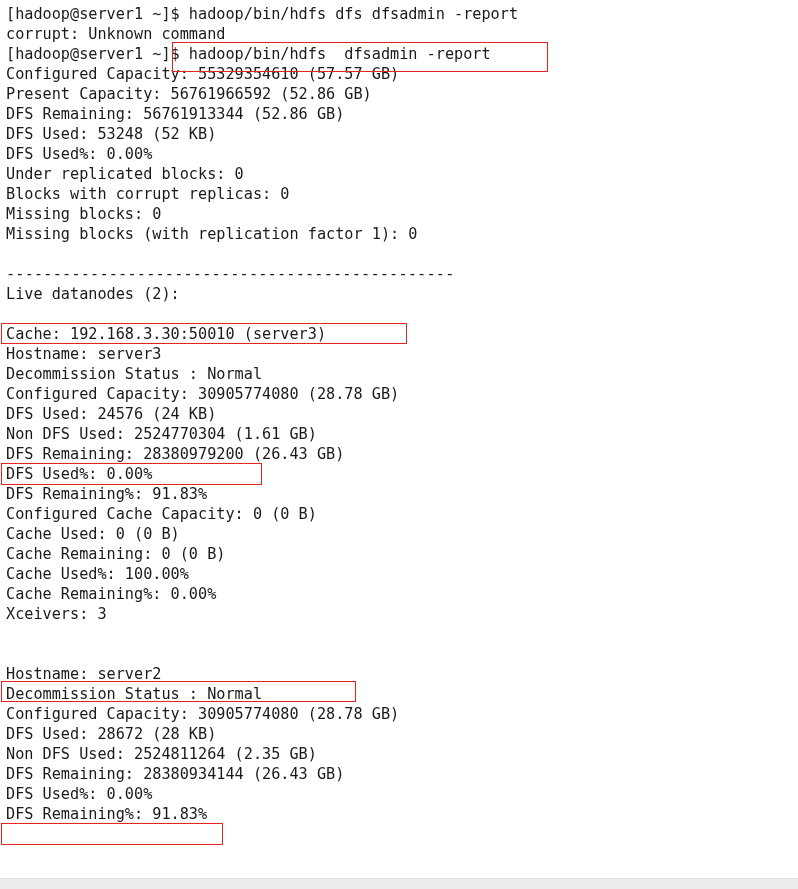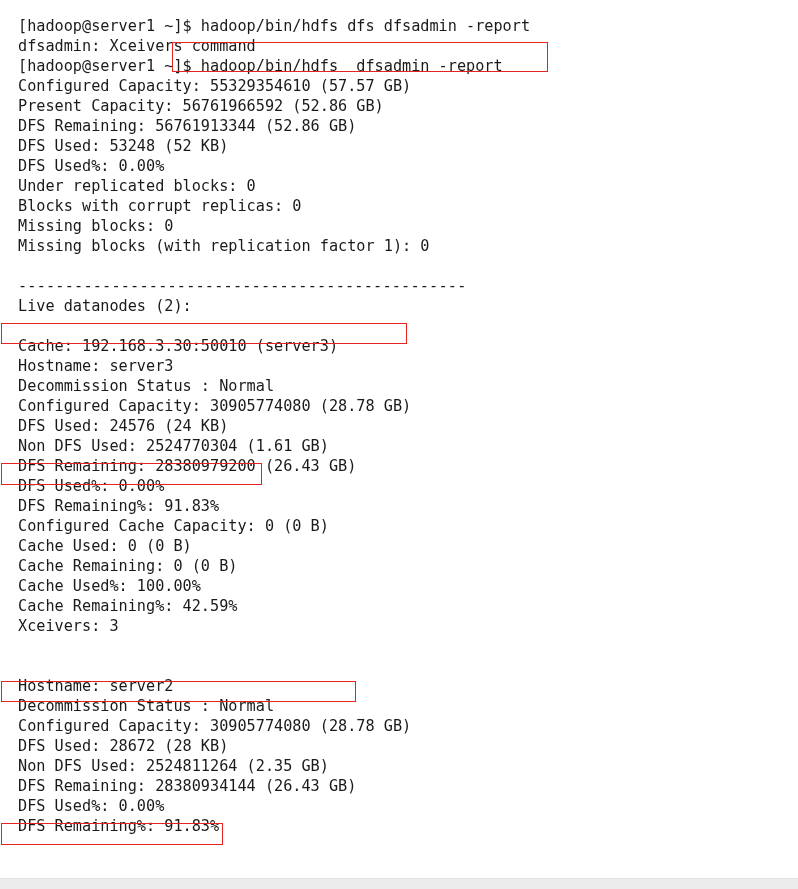--- a/index.html
+++ b/index.html
@@ -13,21 +13,21 @@
     height: 889px;
     overflow: hidden;
     font-family: "DejaVu Sans Mono", "Liberation Mono", monospace;
   }
   #terminal {
     position: relative;
     width: 790px;
     height: 878px;
     background: #ffffff;
     box-sizing: border-box;
-    padding: 16px;
+    padding: 4px;
   }
   .line {
     position: relative;
     height: 20px;
     line-height: 20px;
     font-size: 15.2px;
     letter-spacing: 0px;
     color: #1a1a1a;
     white-space: pre;
     padding-left: 2px;
@@ -63,21 +63,21 @@
     border-top: 1px solid #e2e2e2;
     box-sizing: border-box;
   }
 </style>
 </head>
 <body>
 
 <div id="terminal">
 
   <div class="line">[hadoop@server1 ~]$ hadoop/bin/hdfs dfs dfsadmin -report</div>
-  <div class="line">dfsadmin: Xceivers command</div>
+  <div class="line">corrupt: Unknown command</div>
   <div class="line">[hadoop@server1 ~]$ hadoop/bin/hdfs  dfsadmin -report</div>
   <div class="line">Configured Capacity: 55329354610 (57.57 GB)</div>
   <div class="line">Present Capacity: 56761966592 (52.86 GB)</div>
   <div class="line">DFS Remaining: 56761913344 (52.86 GB)</div>
   <div class="line">DFS Used: 53248 (52 KB)</div>
   <div class="line">DFS Used%: 0.00%</div>
   <div class="line">Under replicated blocks: 0</div>
   <div class="line">Blocks with corrupt replicas: 0</div>
   <div class="line">Missing blocks: 0</div>
   <div class="line">Missing blocks (with replication factor 1): 0</div>
@@ -91,21 +91,21 @@
   <div class="line">Configured Capacity: 30905774080 (28.78 GB)</div>
   <div class="line">DFS Used: 24576 (24 KB)</div>
   <div class="line">Non DFS Used: 2524770304 (1.61 GB)</div>
   <div class="line">DFS Remaining: 28380979200 (26.43 GB)</div>
   <div class="line">DFS Used%: 0.00%</div>
   <div class="line">DFS Remaining%: 91.83%</div>
   <div class="line">Configured Cache Capacity: 0 (0 B)</div>
   <div class="line">Cache Used: 0 (0 B)</div>
   <div class="line">Cache Remaining: 0 (0 B)</div>
   <div class="line">Cache Used%: 100.00%</div>
-  <div class="line">Cache Remaining%: 42.59%</div>
+  <div class="line">Cache Remaining%: 0.00%</div>
   <div class="line">Xceivers: 3</div>
   <div class="line blank">&nbsp;</div>
   <div class="line blank">&nbsp;</div>
   <div class="line">Hostname: server2</div>
   <div class="line">Decommission Status : Normal</div>
   <div class="line">Configured Capacity: 30905774080 (28.78 GB)</div>
   <div class="line">DFS Used: 28672 (28 KB)</div>
   <div class="line">Non DFS Used: 2524811264 (2.35 GB)</div>
   <div class="line">DFS Remaining: 28380934144 (26.43 GB)</div>
   <div class="line">DFS Used%: 0.00%</div>

